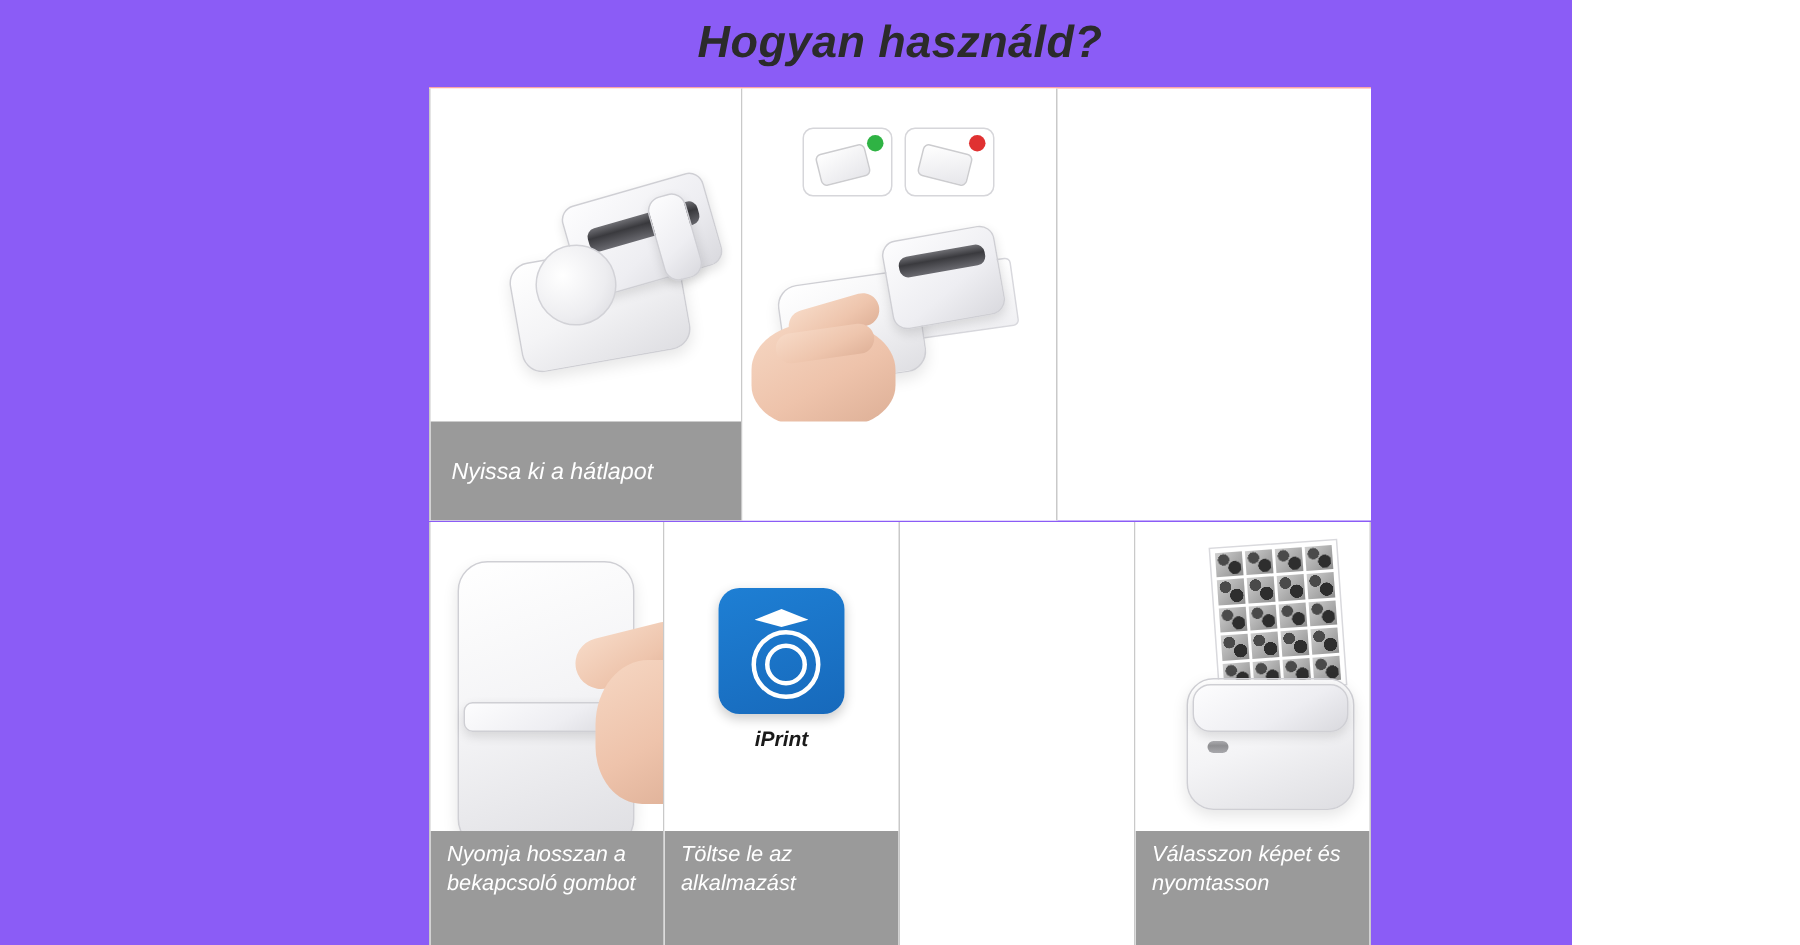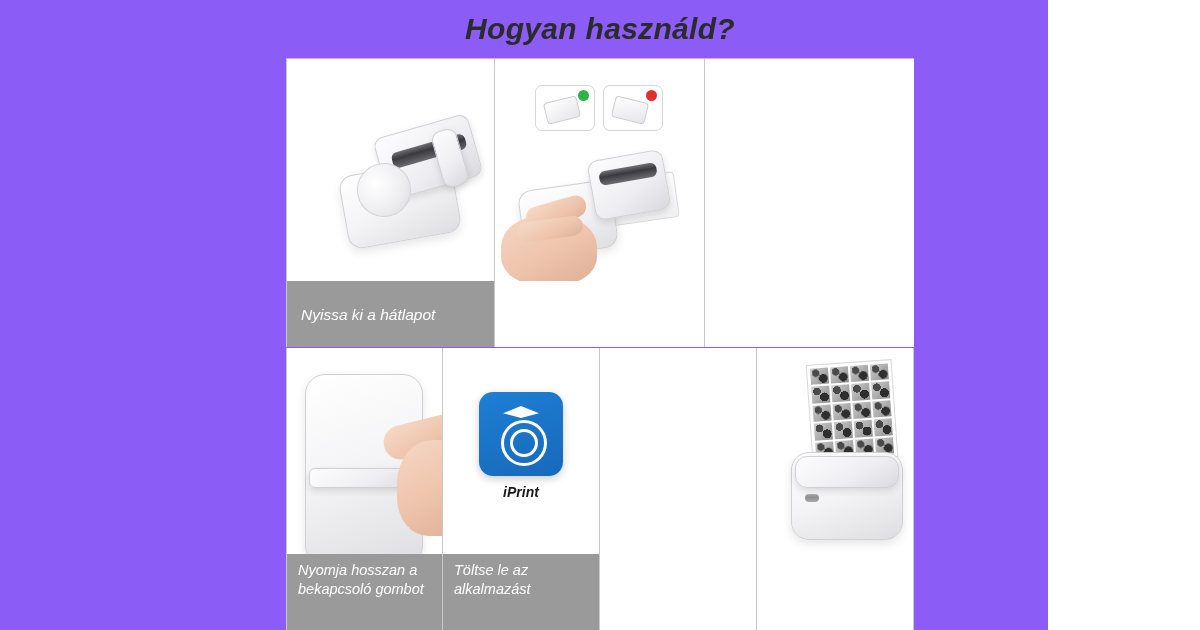--- a/index.html
+++ b/index.html
@@ -427,16 +427,17 @@
             <div></div>
               <div></div>
               <div></div>
               <div></div>
           </div>
           <div class="pbody" style="left:34px;top:104px;width:110px;height:86px;border-radius:18px;"></div>
           <div class="plid" style="left:38px;top:108px;width:102px;height:30px;border-radius:12px;"></div>
           <div class="roller" style="left:48px;top:146px;width:14px;height:8px;border-radius:4px;opacity:.55;"></div>
         </div>
       </div>
+      <div class="cap">Válasszon képet és nyomtasson</div>
     </div>
   </div>
 
 </div>
 
 </body></html>

